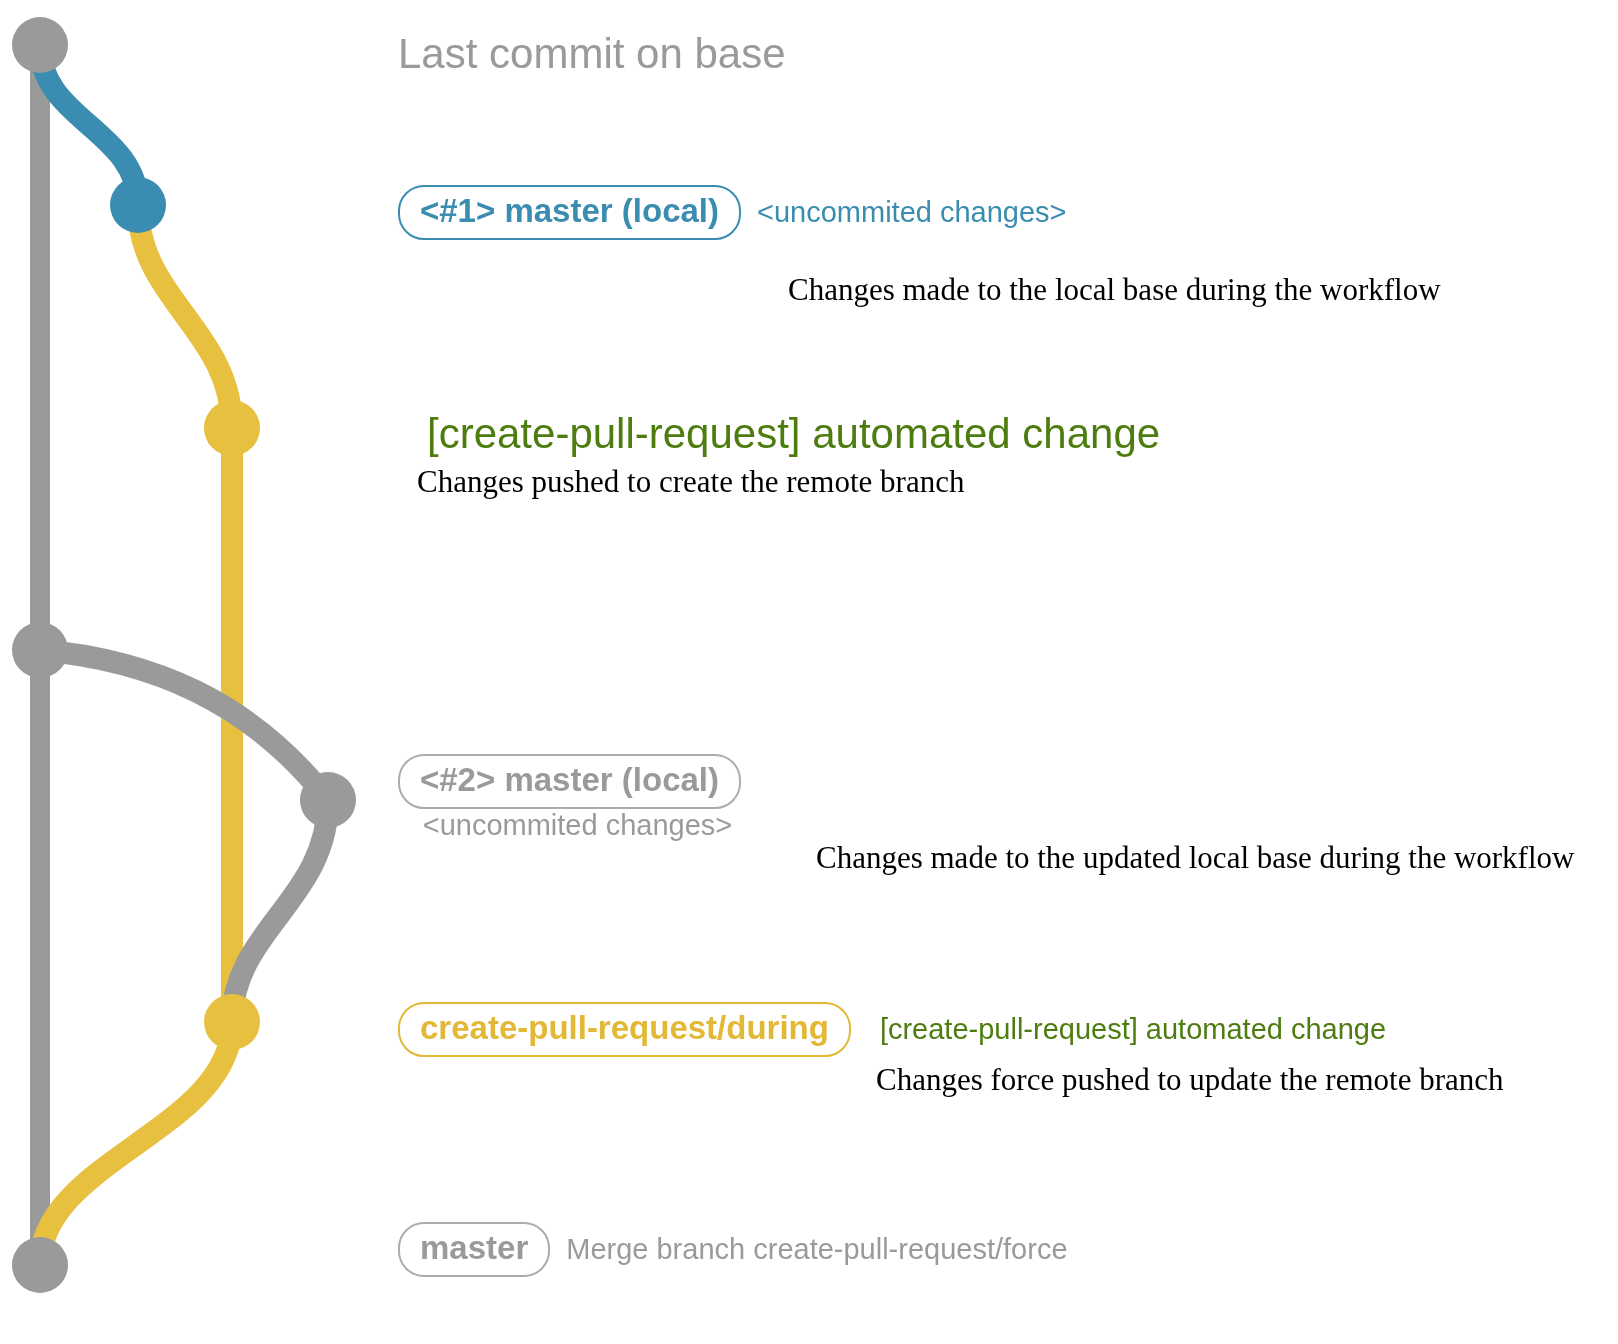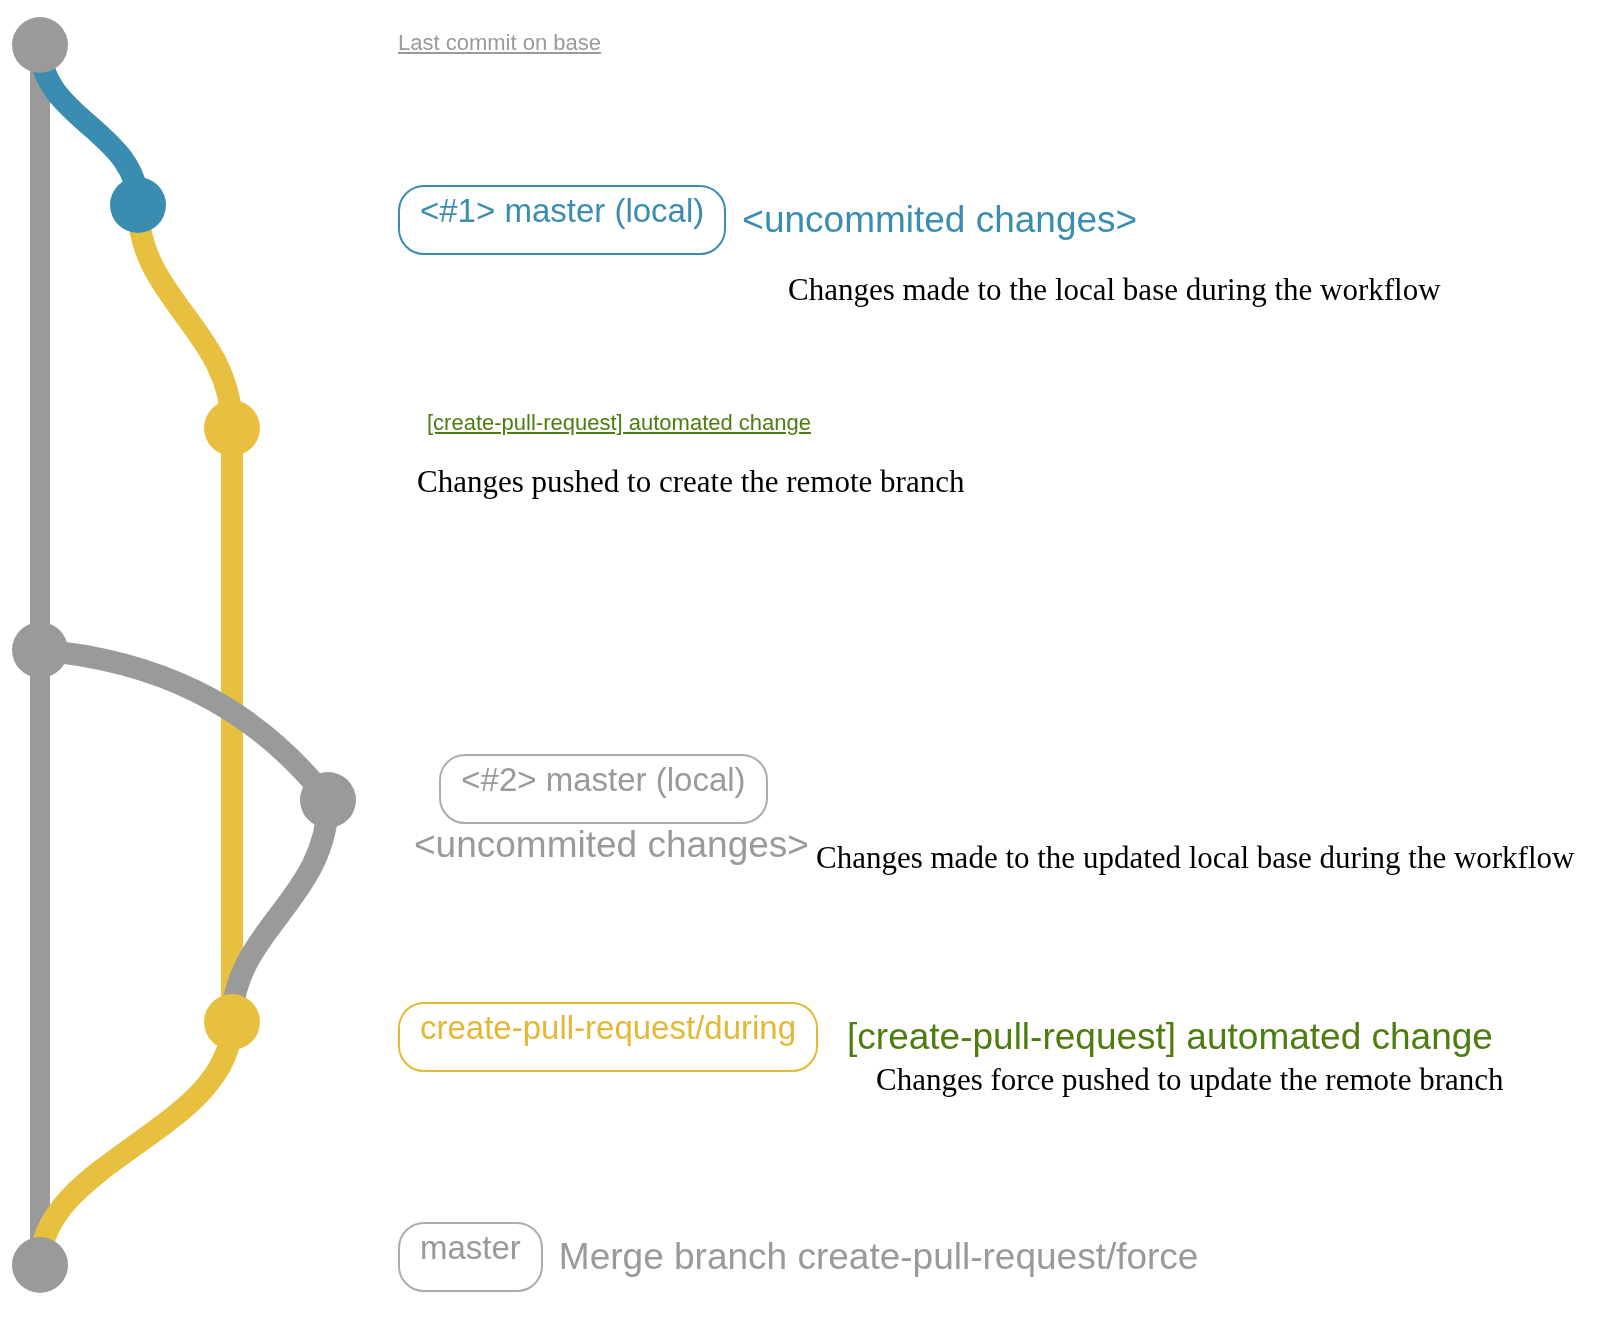--- a/index.html
+++ b/index.html
@@ -34,40 +34,40 @@
   .ann-row {
     position: absolute;
     display: flex;
     align-items: center;
     white-space: nowrap;
   }
 
   
   .plain-title {
     font-family: "Liberation Sans", sans-serif;
-    font-size: 22px;
+    font-size: 42px;
     letter-spacing: 0px;
-    text-decoration: underline;
   }
 
   .badge {
     display: inline-block;
     border-style: solid;
     border-width: 2.5px;
     border-radius: 26px;
-    padding: 7px 20px 26px 20px;
+    padding: 7px 20px 11px 20px;
     font-family: "Liberation Sans", sans-serif;
     font-size: 33px;
     line-height: 1.0;
     background: #ffffff;
+    font-weight: bold;
   }
 
   .badge-label {
     font-family: "Liberation Sans", sans-serif;
-    font-size: 37px;
+    font-size: 29px;
     margin-left: 16px;
   }
 
   .desc {
     position: absolute;
     font-family: "Liberation Serif", serif;
     font-size: 31px;
     color: #000000;
     white-space: nowrap;
   }

